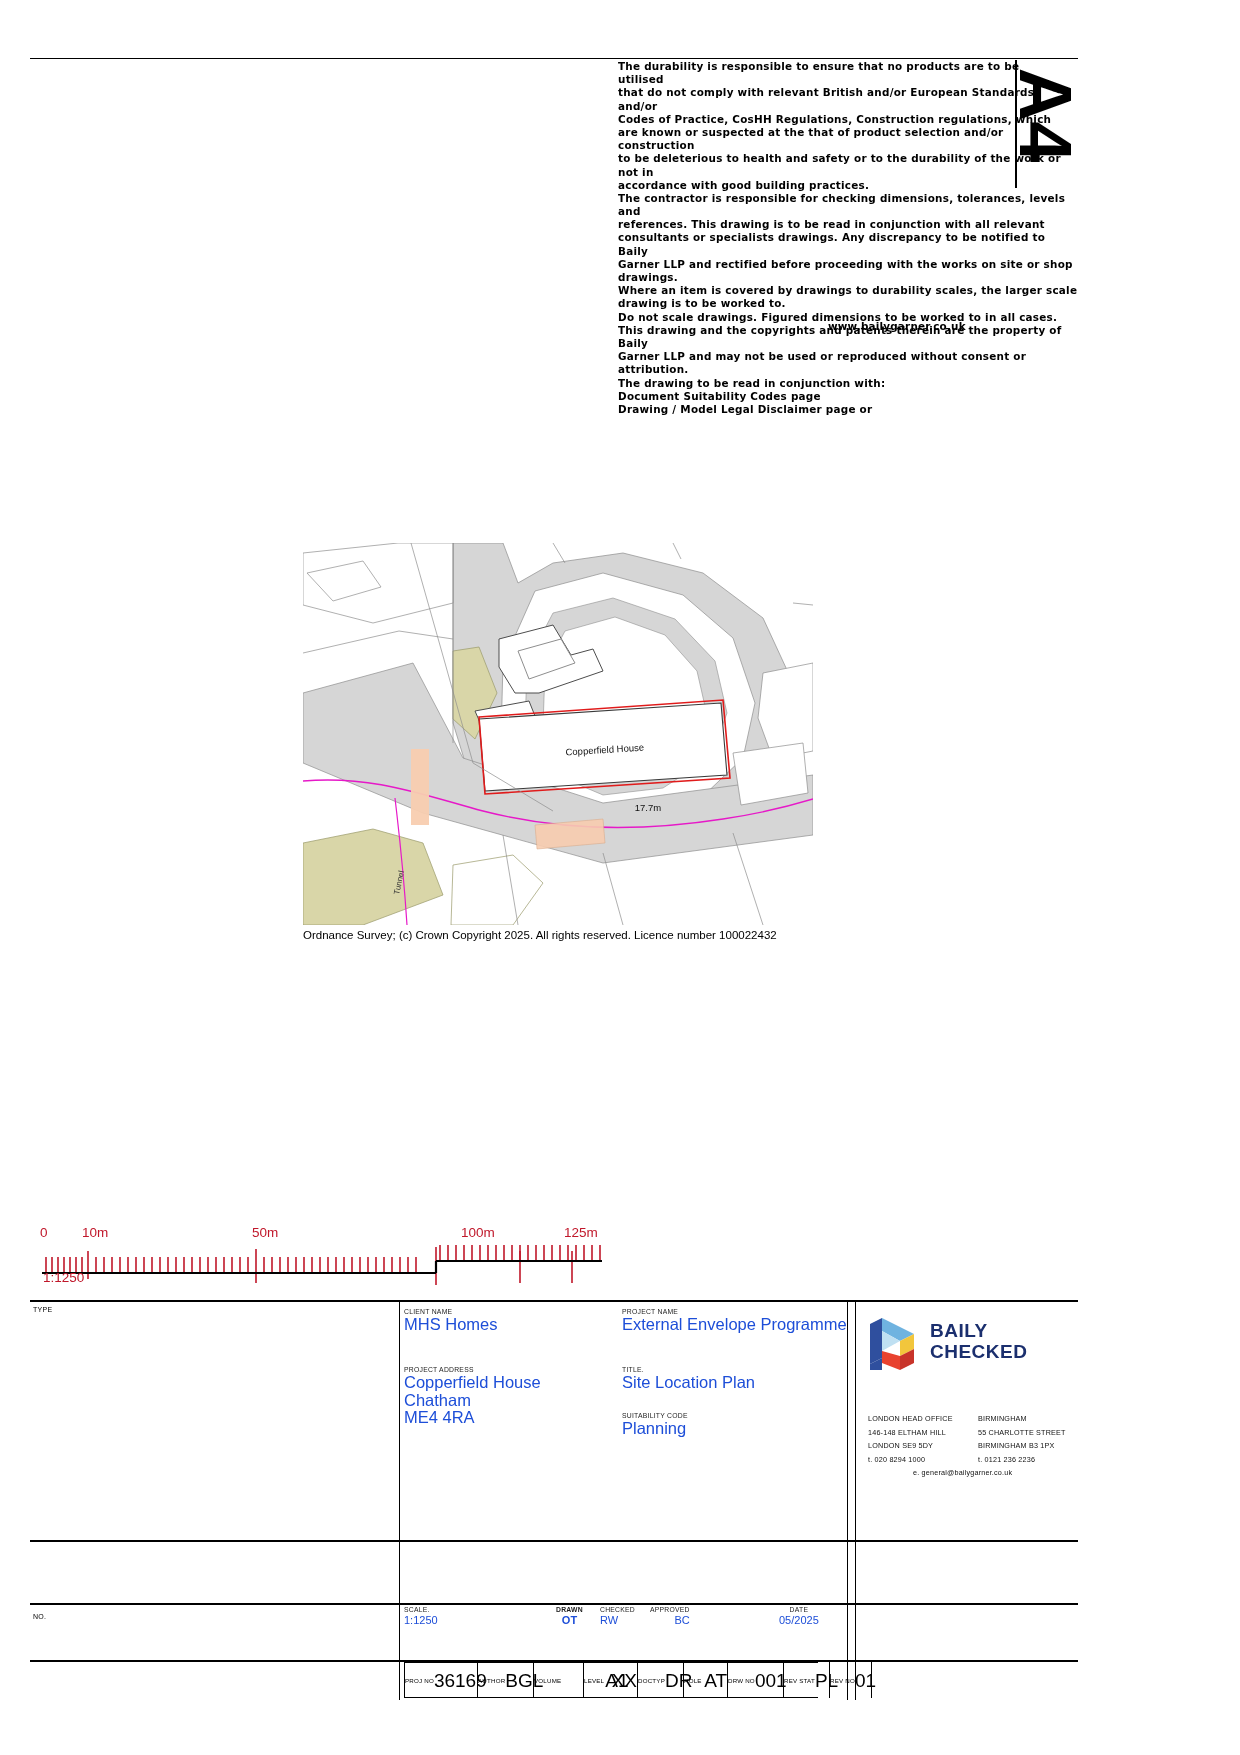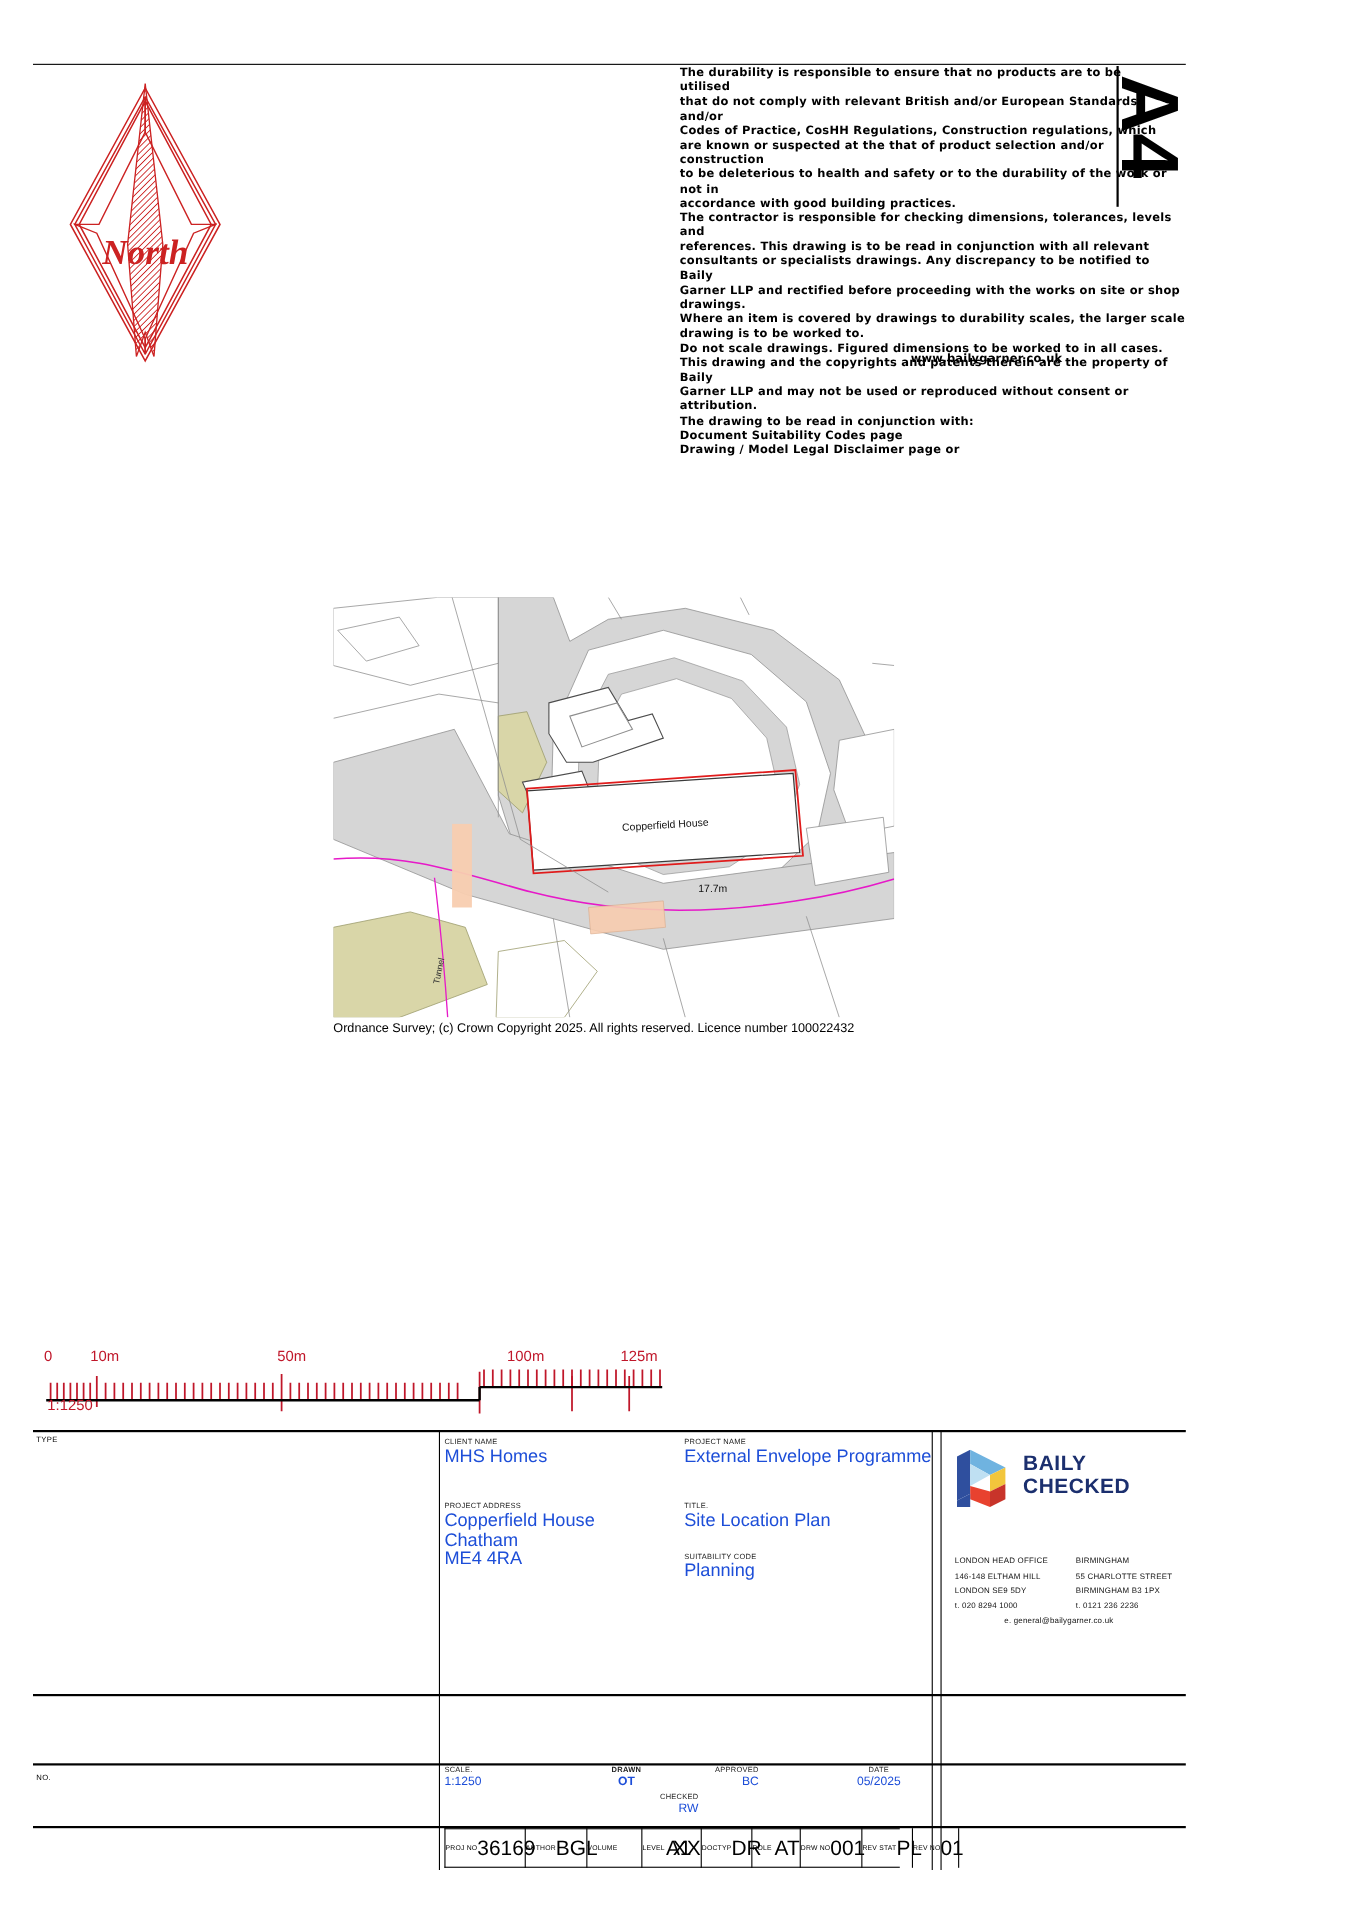--- a/index.html
+++ b/index.html
@@ -163,44 +163,20 @@
     font-family:"Liberation Sans", sans-serif; white-space:nowrap;
   }
 </style>
 </head>
 <body>
 
 <div class="page">
 
   <div class="top-rule"></div>
 
-  <div class="north-wrap">
-    <svg width="160" height="262" viewBox="0 0 160 262">
-      <defs>
-        <pattern id="hatch" width="4" height="4" patternTransform="rotate(45)" patternUnits="userSpaceOnUse">
-          <line x1="0" y1="0" x2="0" y2="4" stroke="#cc2222" stroke-width="1.6"></line>
-        </pattern>
-      </defs>
-
-      <polygon points="80,8 148,132 80,256 12,132" fill="none" stroke="#cc2222" stroke-width="1.4"></polygon>
-      <polygon points="80,20 140,132 80,244 20,132" fill="none" stroke="#cc2222" stroke-width="1.4"></polygon>
-
-      <polygon points="80,4 96,150 88,252 80,230 72,252 64,150" fill="url(#hatch)" stroke="#cc2222" stroke-width="1.2"></polygon>
-
-      <polygon points="80,16 16,132 38,132 80,48" fill="none" stroke="#cc2222" stroke-width="1.3"></polygon>
-
-      <polygon points="80,16 144,132 122,132 80,48" fill="none" stroke="#cc2222" stroke-width="1.3"></polygon>
-
-      <polygon points="16,132 80,250 80,236 36,140" fill="none" stroke="#cc2222" stroke-width="1.3"></polygon>
-      <polygon points="144,132 80,250 80,236 124,140" fill="none" stroke="#cc2222" stroke-width="1.3"></polygon>
-
-      <rect x="14" y="142" width="132" height="30" fill="#ffffff" opacity="0.0"></rect>
-      <text x="80" y="168" text-anchor="middle" font-family="'Liberation Serif', serif" font-style="italic" font-size="32" font-weight="700" fill="#cc2222">North</text>
-    </svg>
-  </div>
 
   <div class="notes">
     <div>The durability is responsible to ensure that no products are to be</div>
     <div>utilised</div>
     <div>that do not comply with relevant British and/or European Standards</div>
     <div>and/or</div>
     <div>Codes of Practice, CosHH Regulations, Construction regulations, which</div>
     <div>are known or suspected at the that of product selection and/or</div>
     <div>construction</div>
     <div>to be deleterious to health and safety or to the durability of the work or</div>
@@ -457,21 +433,21 @@
 
   <div class="row-scale">
     <div class="field" style="left:0px; top:0px;">
       <div class="lbl">SCALE.</div>
       <div class="val sm">1:1250</div>
     </div>
     <div class="field" style="left:152px; top:0px; text-align:center;font-weight:bold;">
       <div class="lbl">DRAWN</div>
       <div class="val sm">OT</div>
     </div>
-    <div class="field" style="left:196px; top:0px; text-align:right;margin-top:24px;">
+    <div class="field" style="left:196px; top:0px; text-align:left;">
       <div class="lbl">CHECKED</div>
       <div class="val sm">RW</div>
     </div>
     <div class="field" style="left:246px; top:0px; text-align:right;">
       <div class="lbl">APPROVED</div>
       <div class="val sm">BC</div>
     </div>
     <div class="field" style="left:375px; top:0px; text-align:center;">
       <div class="lbl">DATE</div>
       <div class="val sm">05/2025</div>

